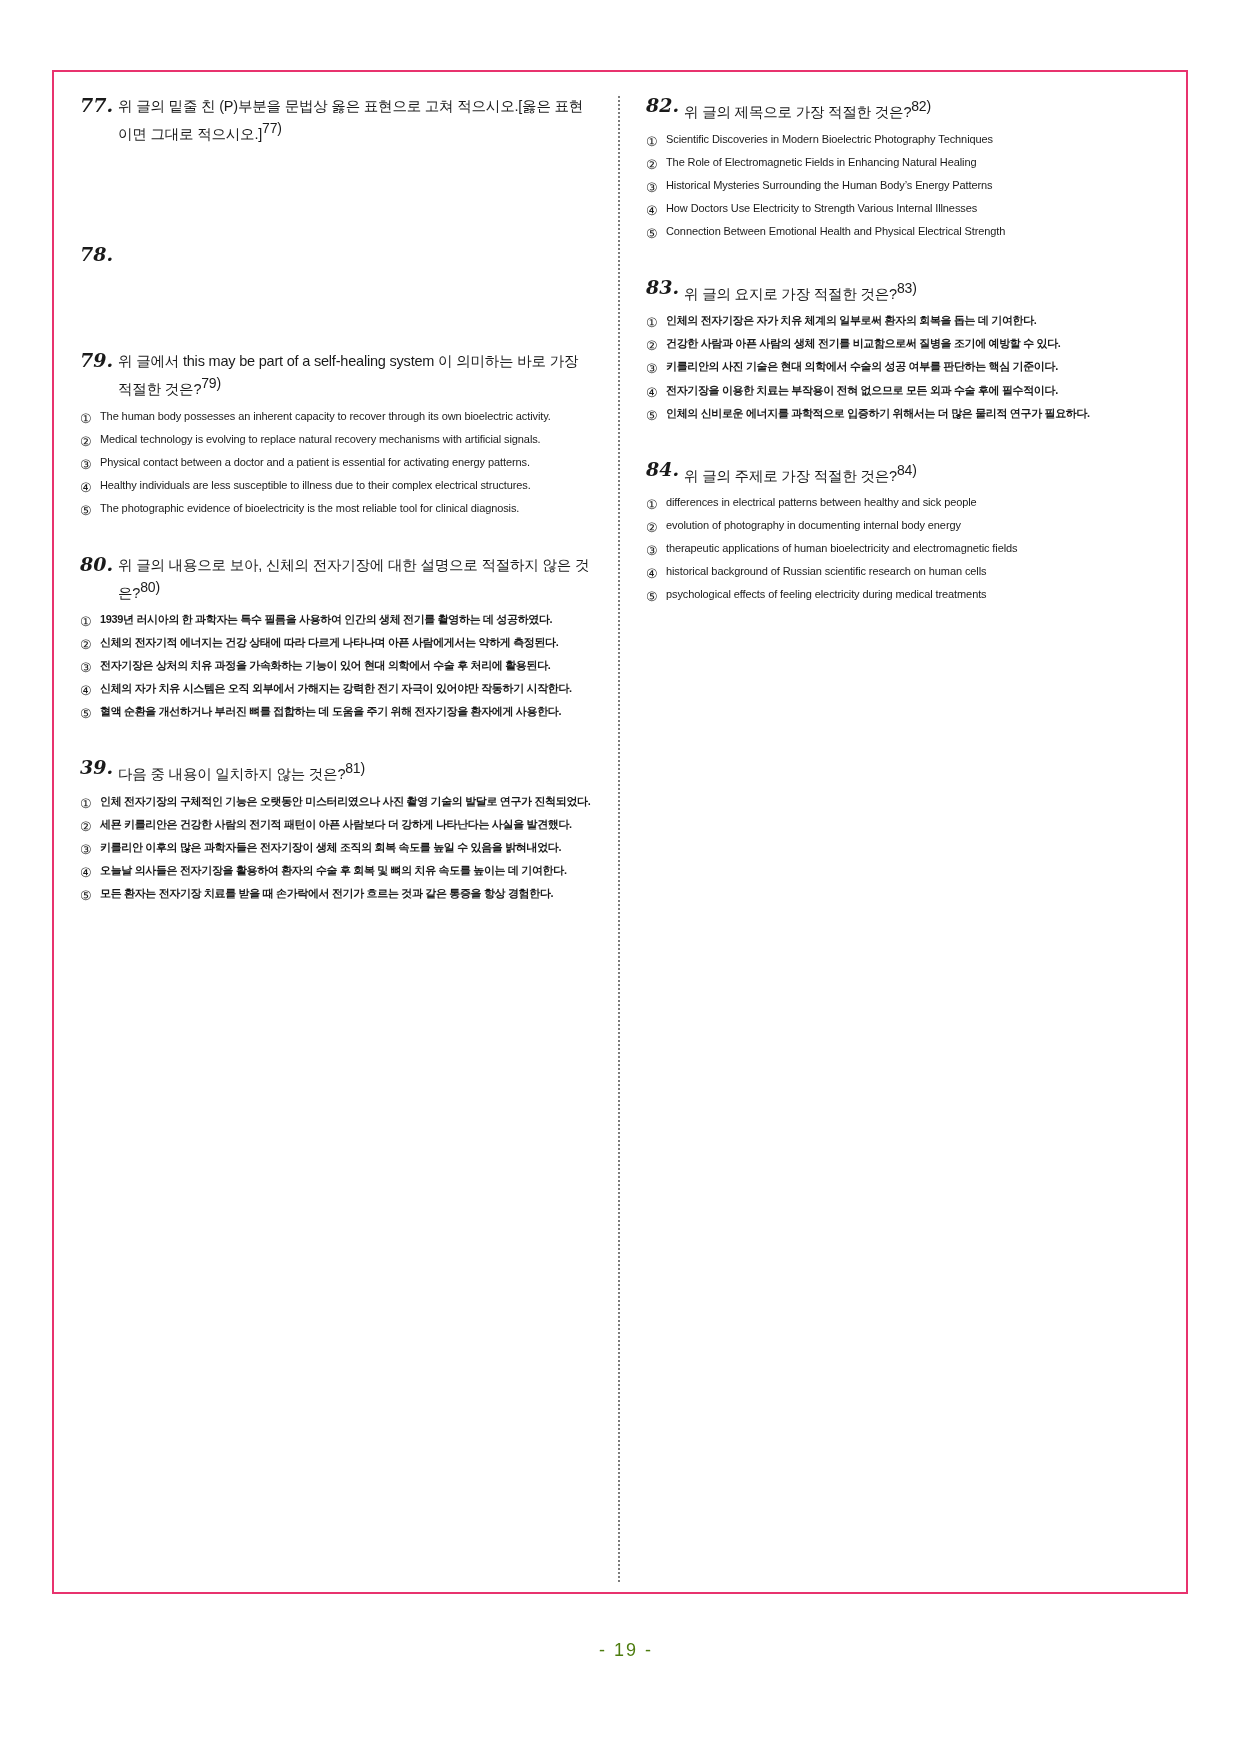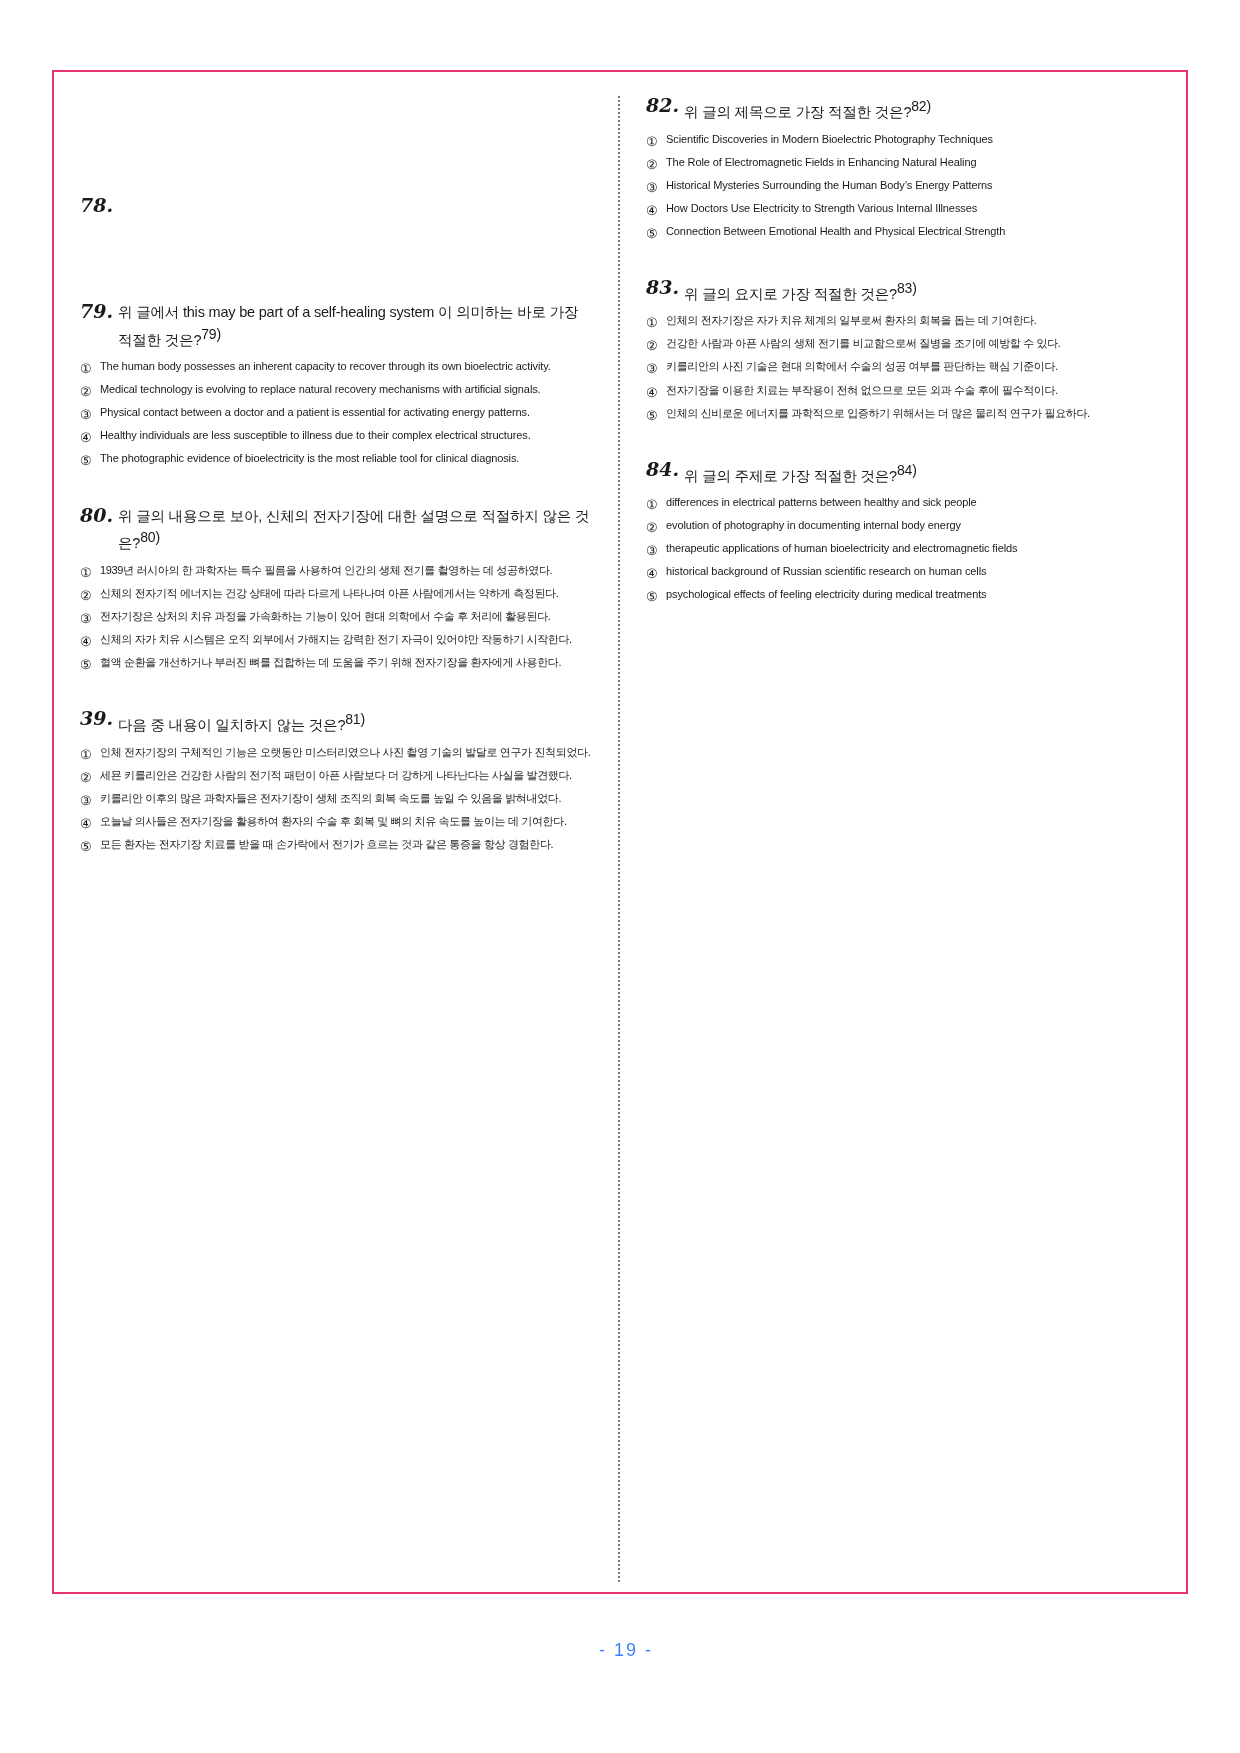--- a/index.html
+++ b/index.html
@@ -93,46 +93,50 @@
     text-align: left;
   }
   .choice-text {
     flex: 1 1 auto;
     font-size: 11px;
     line-height: 1.62;
     text-align: justify;
     text-justify: inter-word;
     letter-spacing: -0.1px;
   }
-  .ko .choice-text { letter-spacing: -0.35px; }
+  .ko .choice-text { letter-spacing: -0.35px; font-weight: bold; }
 
   .spacer-lg { height: 66px; }
   .spacer-md { height: 52px; }
 
   .footer {
     position: absolute;
     left: 12px;
     right: 0;
     top: 1640px;
     text-align: center;
     font-size: 18px;
     letter-spacing: 2px;
-    color: #3b82f6;
+    color: #4d7c0f;
     font-family: "Liberation Sans", sans-serif;
   }
 </style>
 </head>
 <body>
 
 <div class="page">
   <div class="columns">
 
     <div class="col col-left">
 
       <div class="q-block">
+        <div class="q-head">
+          <span class="q-num">77.</span>
+          <span class="q-stem"><span>위 글의 밑줄 친 (P)부분을 문법상 옳은 표현으로 고쳐 적으시오.[옳은 표현이면 그대로 적으시오.]</span><span class="sup">77)</span></span>
+        </div>
         <div class="spacer-lg"></div>
       </div>
 
       <div class="q-block">
         <div class="q-head">
           <span class="q-num">78.</span>
         </div>
         <div class="spacer-md"></div>
       </div>
 

